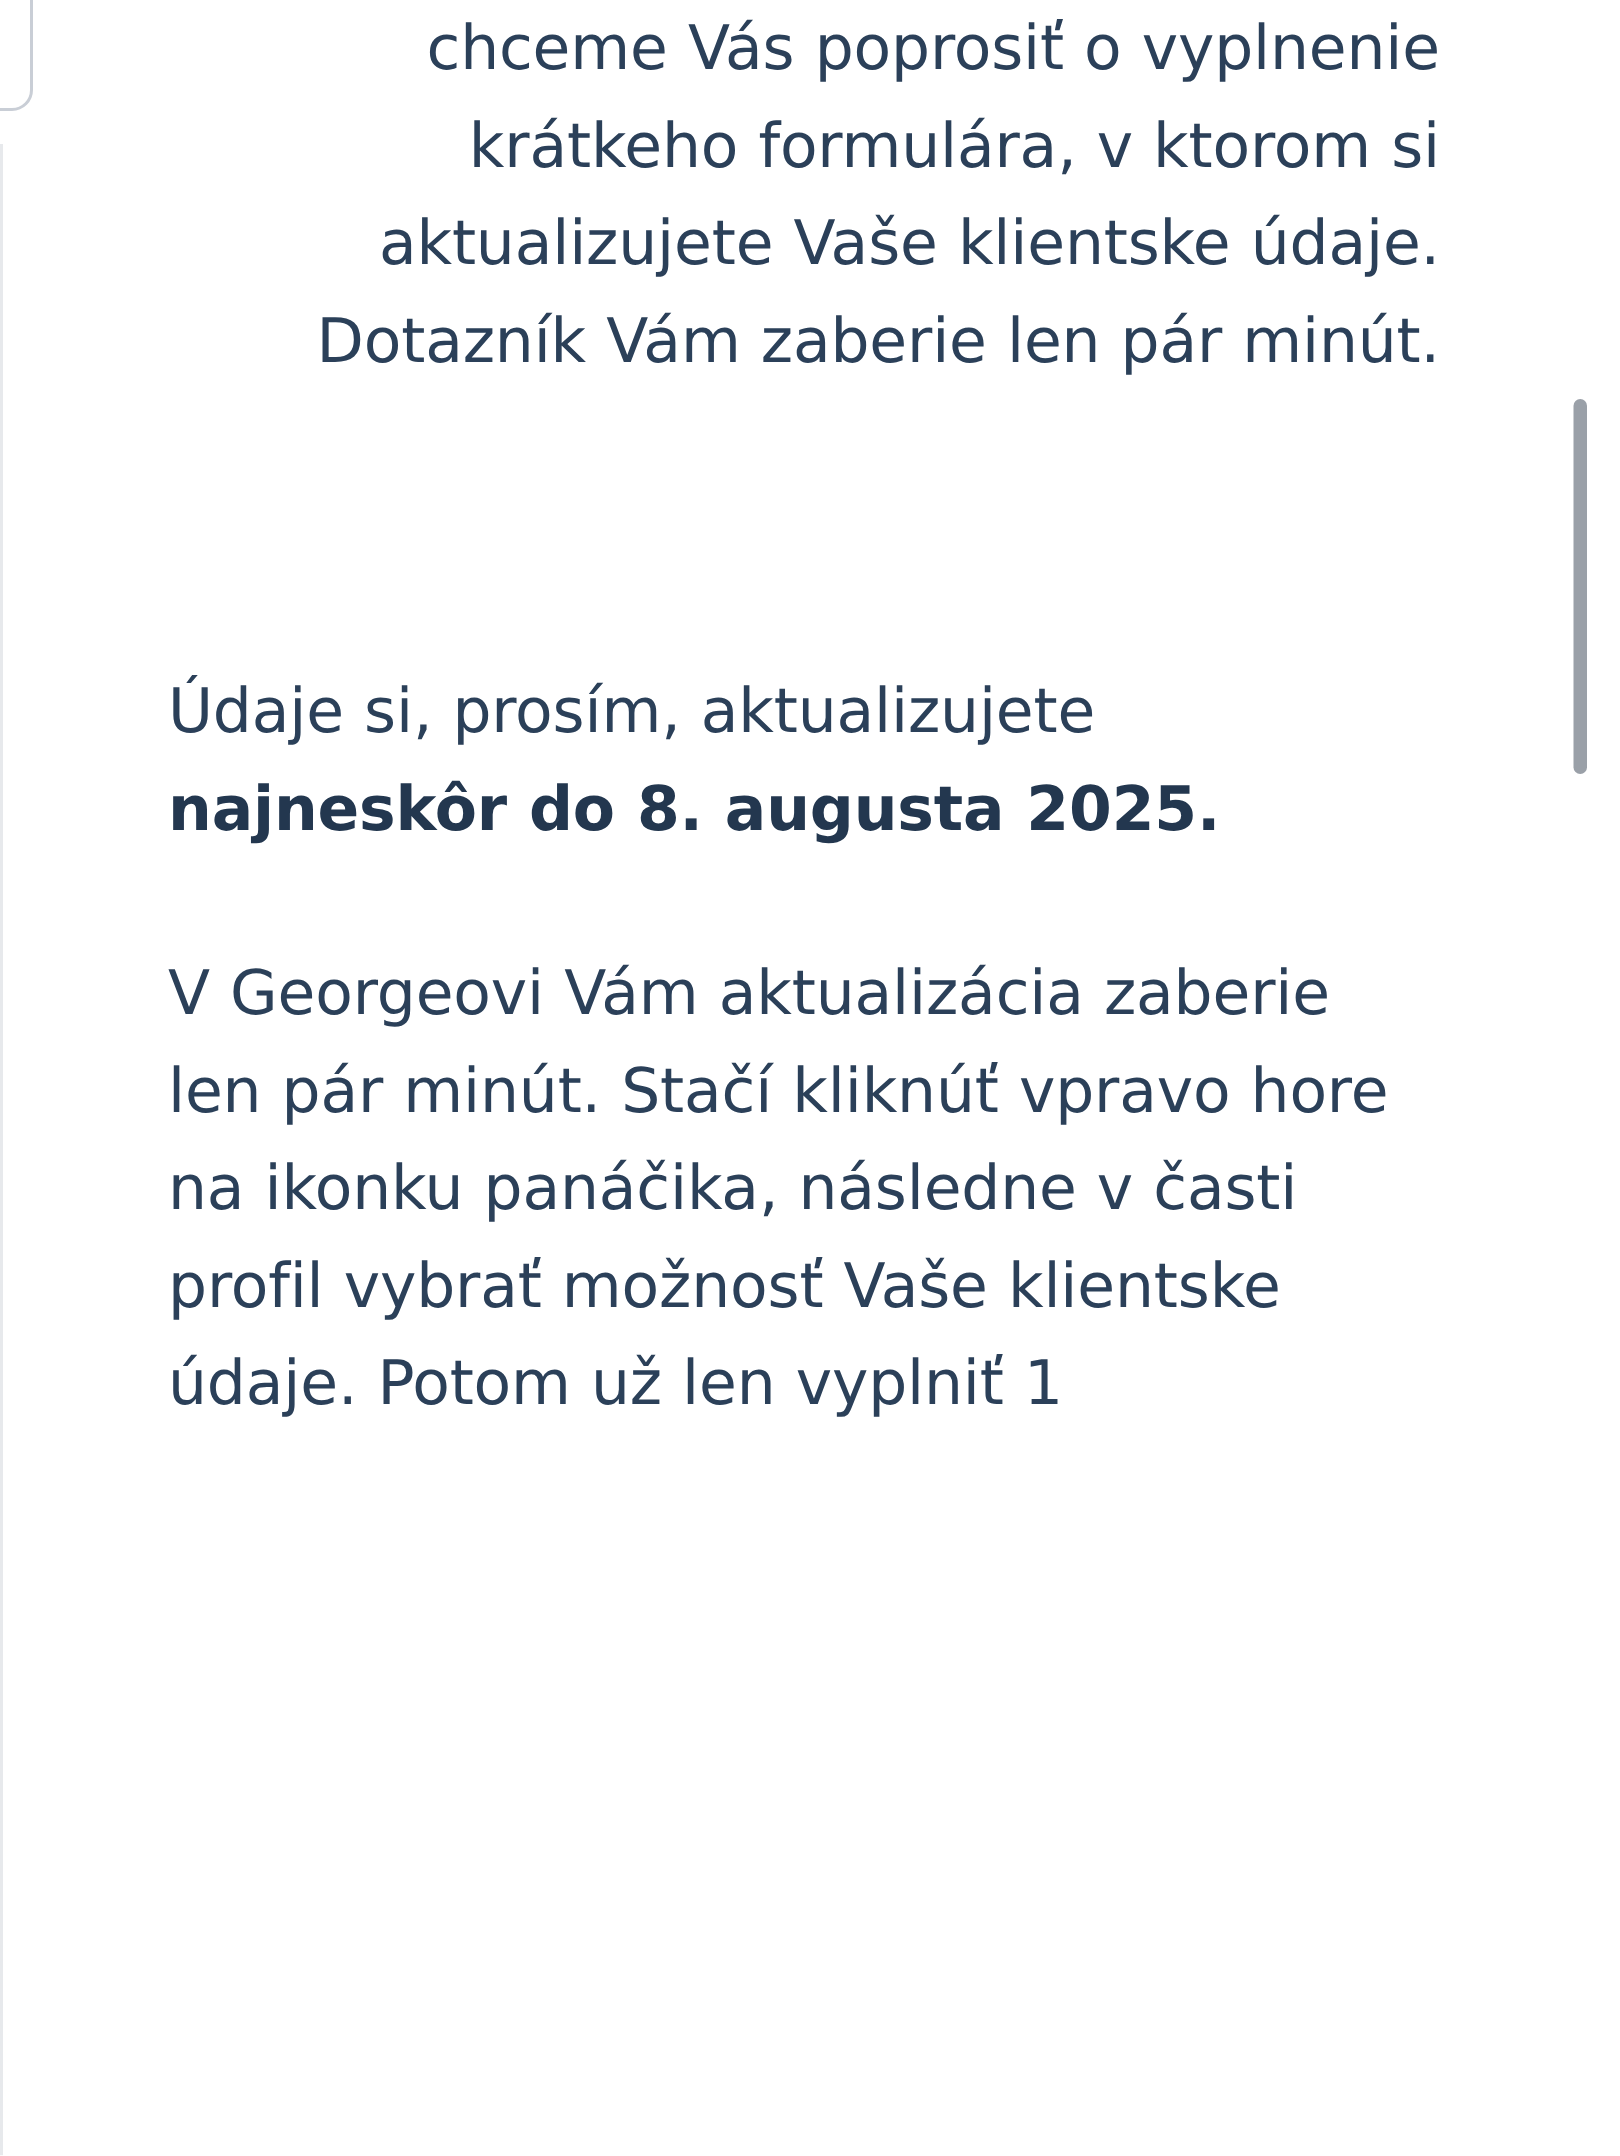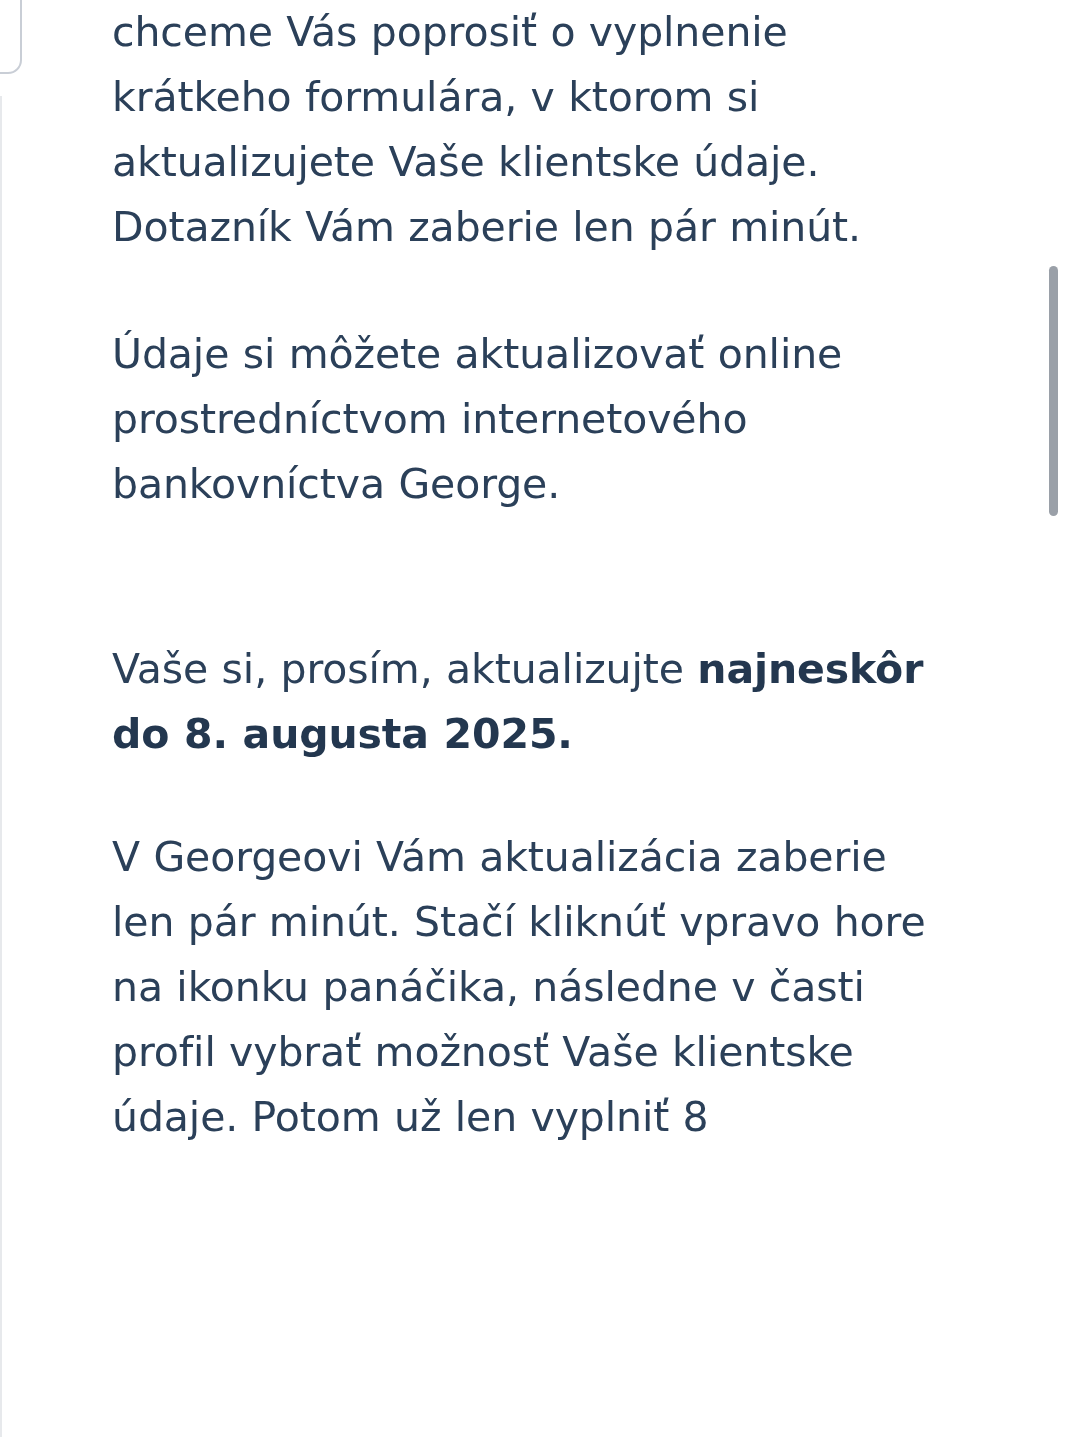--- a/index.html
+++ b/index.html
@@ -86,20 +86,21 @@
   .gap-md { height: 58px; }
 
   b, .bold {
     font-weight: 700;
     color: #23374f;
   }
 
   
   .first-para {
     margin-top: -8px;
+    text-align: right;
   }
 
   
   .clipped-bottom {
     max-height: 400px;
     overflow: hidden;
   }
 </style>
 </head>
 <body>
@@ -108,32 +109,31 @@
 
   <div class="top-left-chip"></div>
   <div class="left-rule"></div>
 
   <div class="content">
 
     <p class="para first-para"><span>chceme Vás poprosiť o vyplnenie krátkeho formulára, v ktorom si aktualizujete Vaše klientske údaje. Dotazník Vám zaberie len pár minút.</span></p>
 
     <div class="gap-lg"></div>
 
-    <p class="para"><span>Údaje si môžete aktualizovať online prostredníctvom internetového bankovníctva George.</span></p>
 
     <div class="gap-lg"></div>
 
 
     <div class="gap-md"></div>
 
-    <p class="para"><span>Vaše si, prosím, aktualizujte </span><b>najneskôr do 8. augusta 2025.</b></p>
+    <p class="para"><span>Údaje si, prosím, aktualizujete </span><b>najneskôr do 8. augusta 2025.</b></p>
 
     <div class="gap-md"></div>
 
-    <p class="para clipped-bottom"><span>V Georgeovi Vám aktualizácia zaberie len pár minút. Stačí kliknúť vpravo hore na ikonku panáčika, následne v časti profil vybrať možnosť Vaše klientske údaje. Potom už len vyplniť 8</span></p>
+    <p class="para clipped-bottom"><span>V Georgeovi Vám aktualizácia zaberie len pár minút. Stačí kliknúť vpravo hore na ikonku panáčika, následne v časti profil vybrať možnosť Vaše klientske údaje. Potom už len vyplniť 1</span></p>
 
   </div>
 
   <div class="scrollbar-track">
     <div class="scrollbar-thumb"></div>
   </div>
 
 </div>
 
 </body></html>

